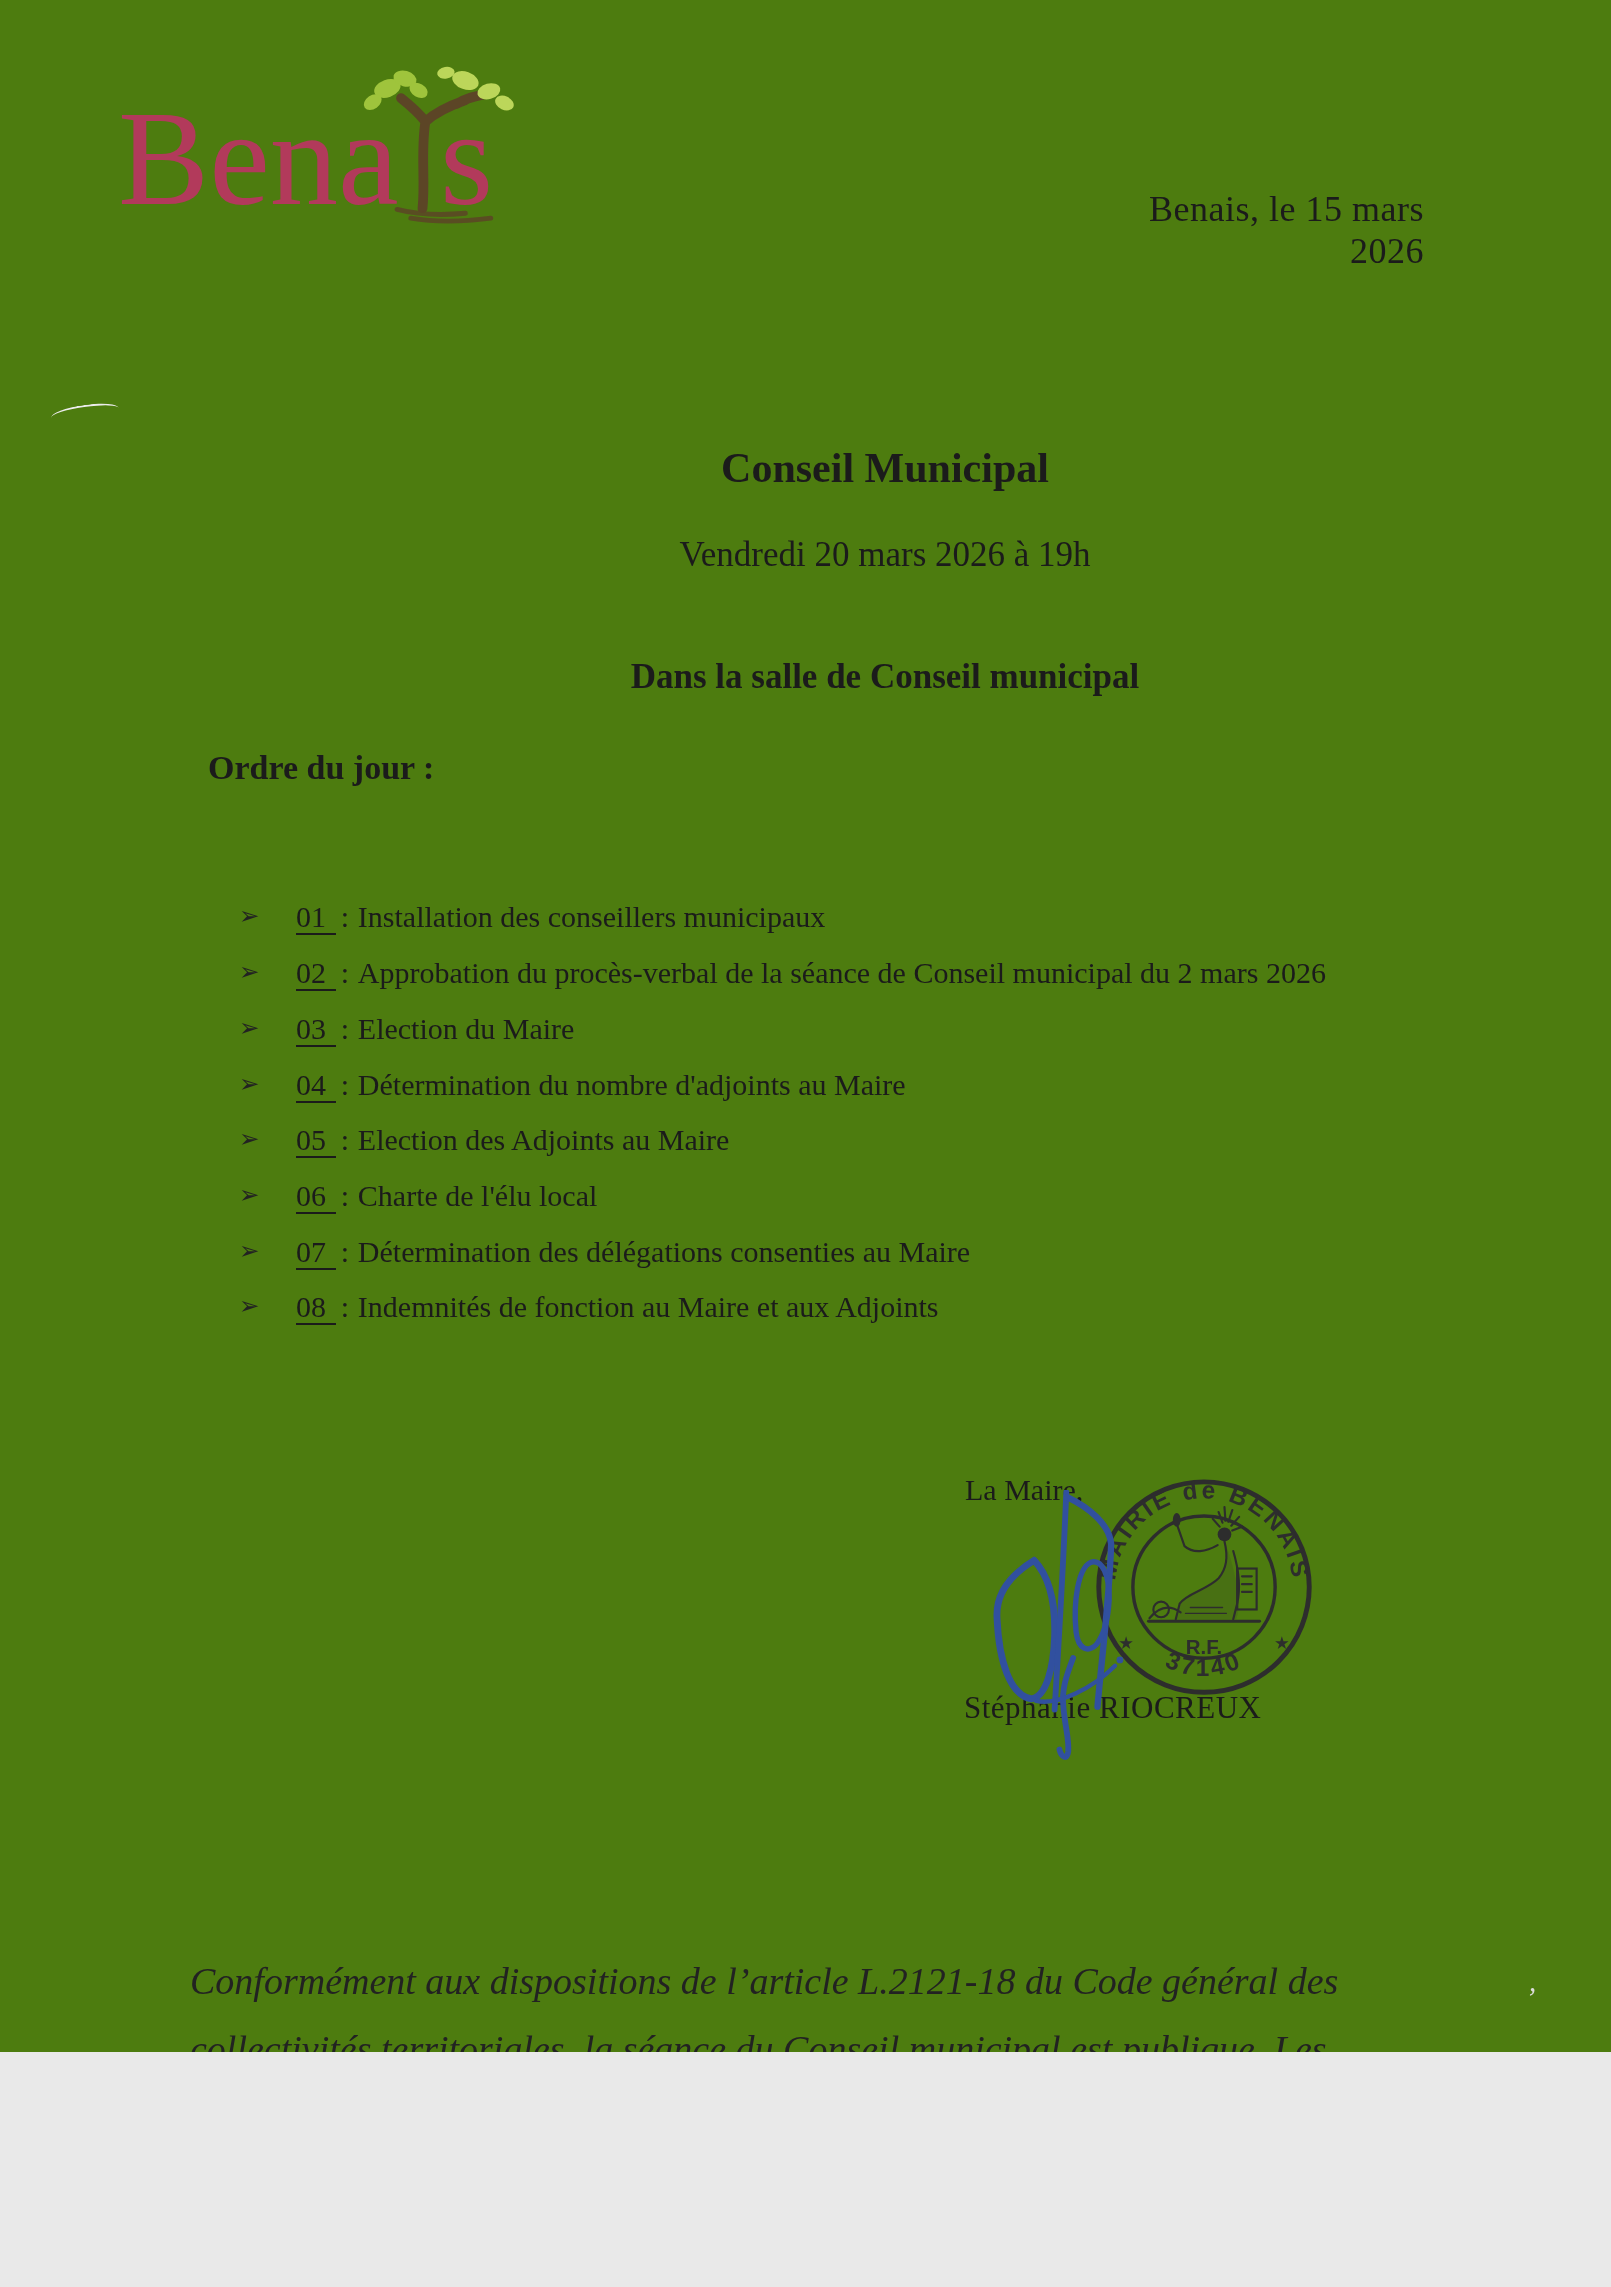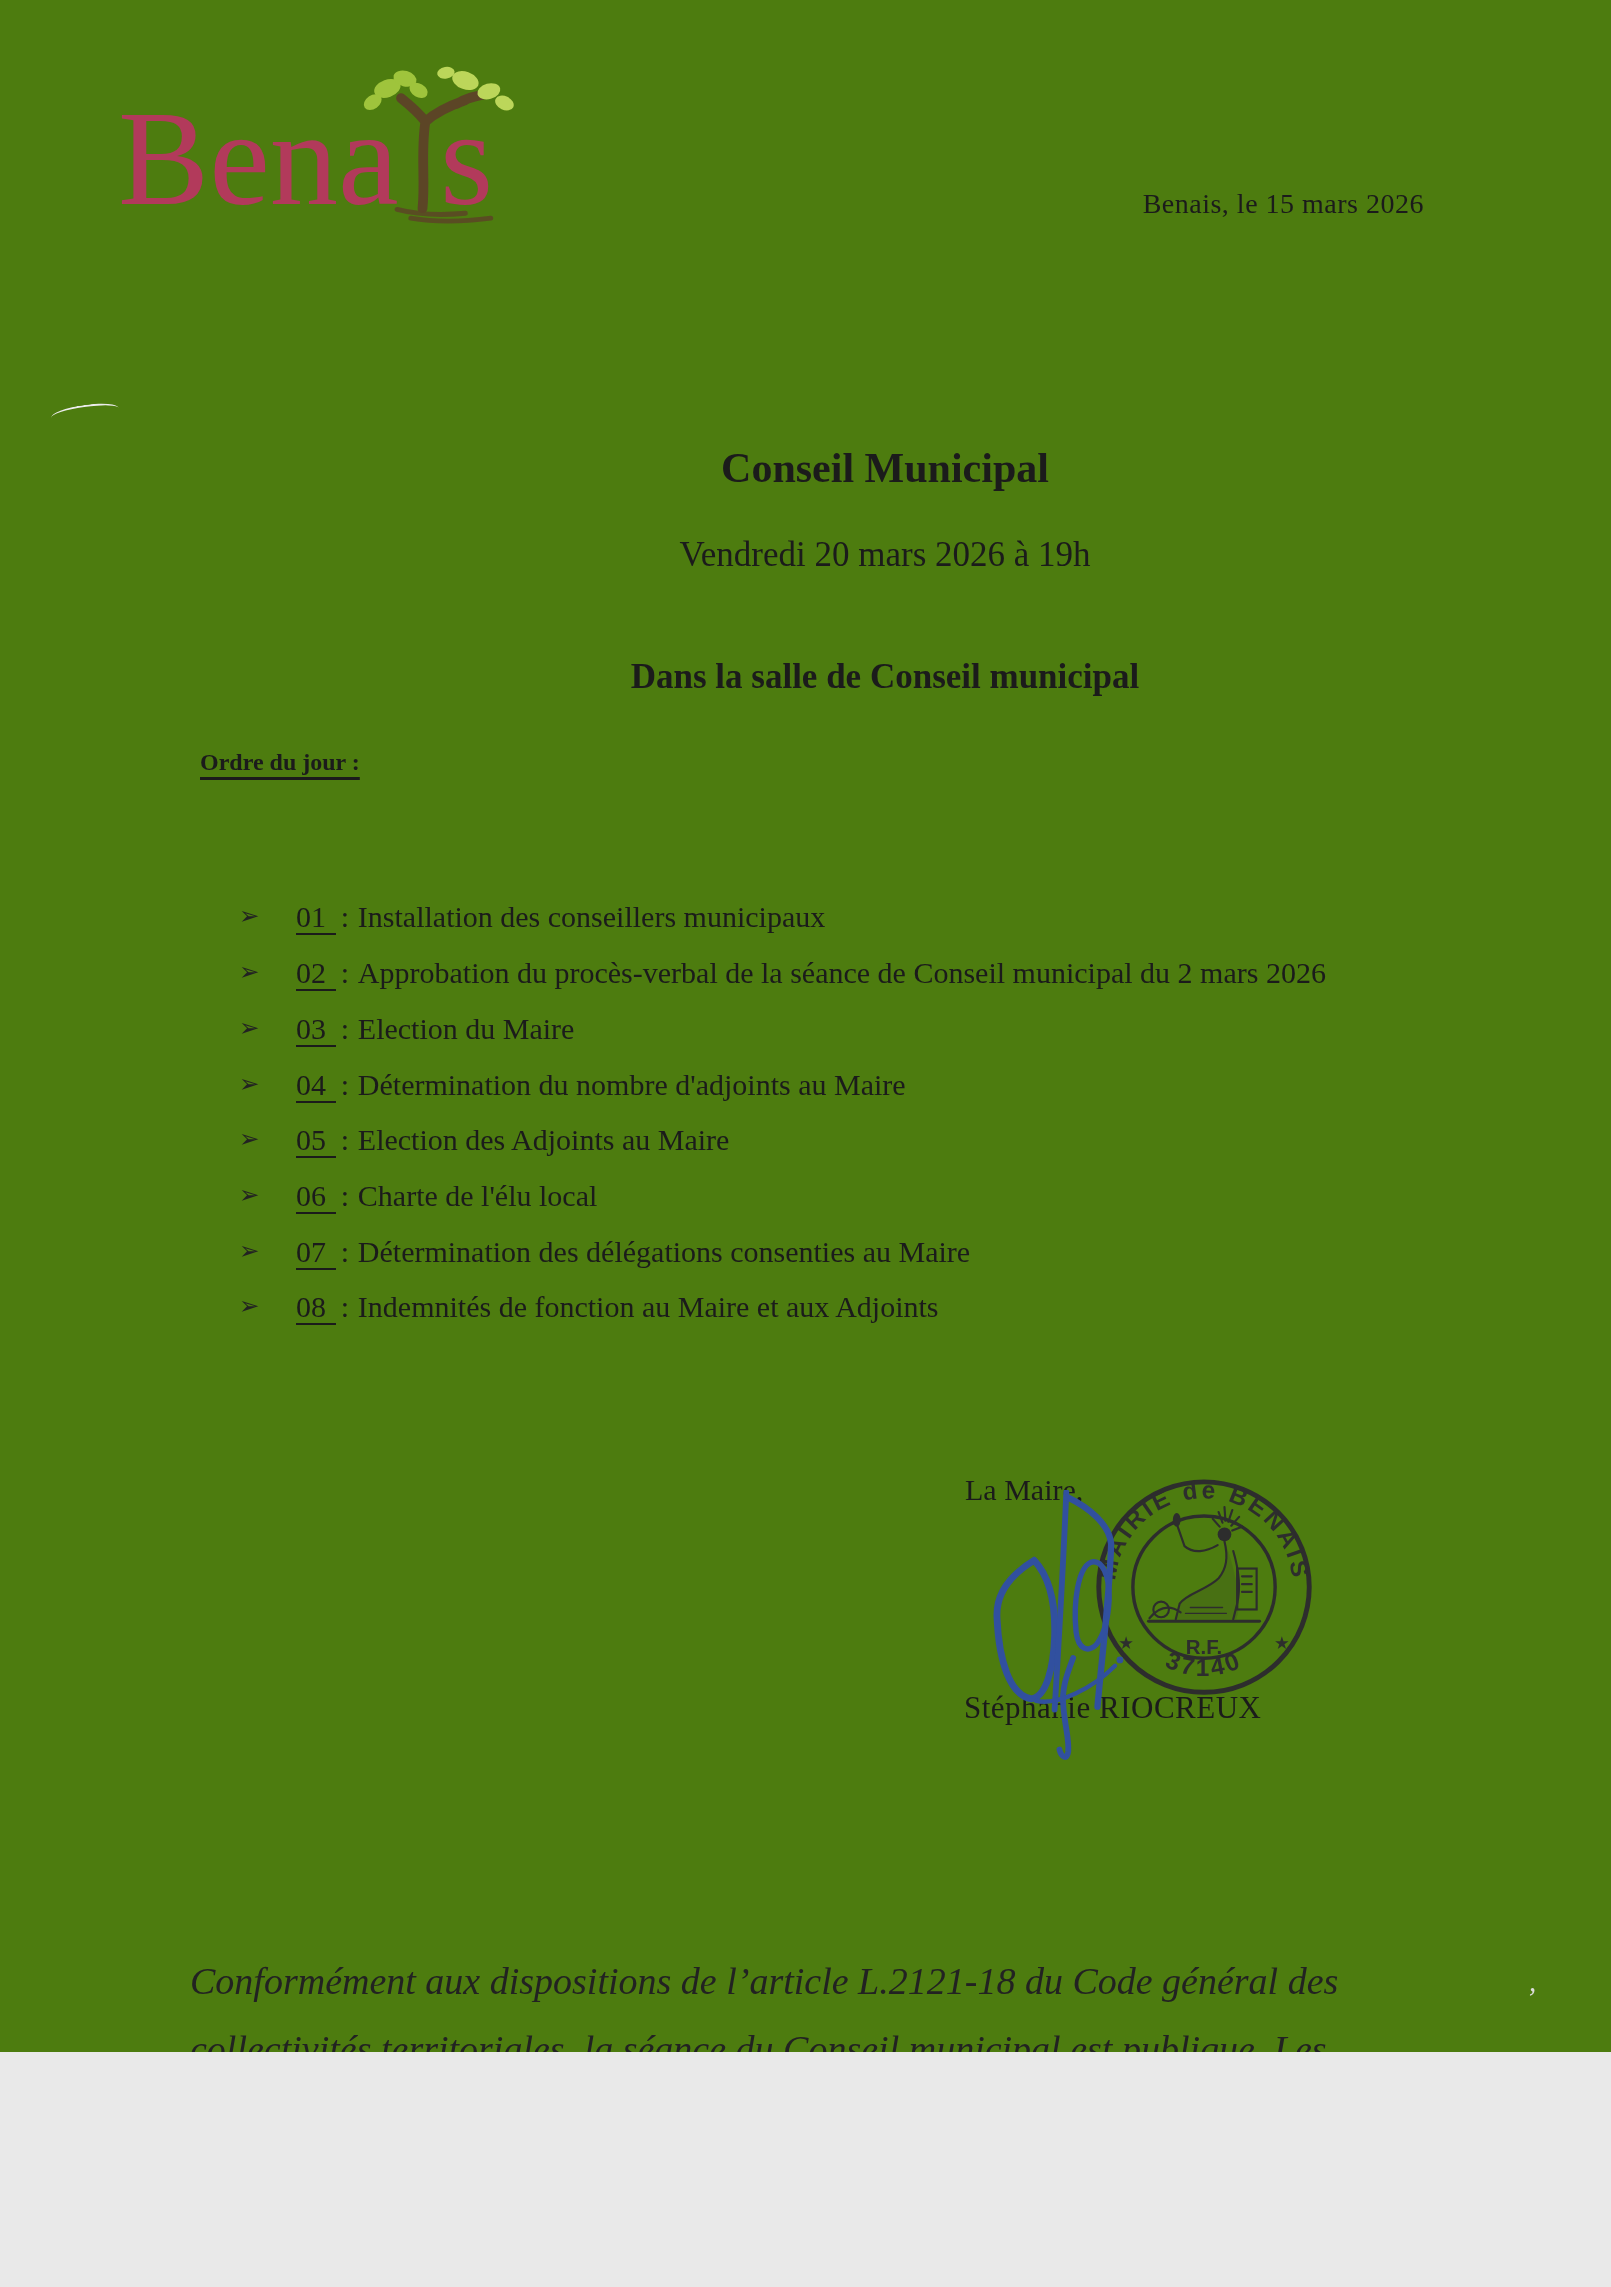--- a/index.html
+++ b/index.html
@@ -11,34 +11,33 @@
     overflow: hidden;
     font-family: "Liberation Serif", "DejaVu Serif", serif;
     color: #1b1b1b;
   }
   .abs { position: absolute; }
 
   
   .date-line {
     left: 1073px; top: 188px; width: 351px;
     text-align: right;
-    font-size: 28px;
+    font-size: 36px;
     letter-spacing: 0.5px;
   }
 
   
   .center-col { left: 142px; width: 1486px; text-align: center; }
   .doc-title   { top: 444px; font-size: 42px; font-weight: bold; }
   .doc-sub1    { top: 535px; font-size: 35px; font-weight: normal; }
   .doc-sub2    { top: 613px; font-size: 35px; font-weight: bold; margin-top: 44px; }
 
   .agenda-heading {
-    left: 200px; top: 749px;
-    font-size: 24px; font-weight: bold;
-    text-decoration: underline;
+    left: 208px; top: 749px;
+    font-size: 34px; font-weight: bold;
     text-decoration-thickness: 2.9px;
     text-underline-offset: 6.8px;
   }
 
   .agenda-row {
     position: absolute;
     left: 239px; width: 1326px;
     padding-left: 57px;
     font-size: 30px;
     white-space: nowrap;

